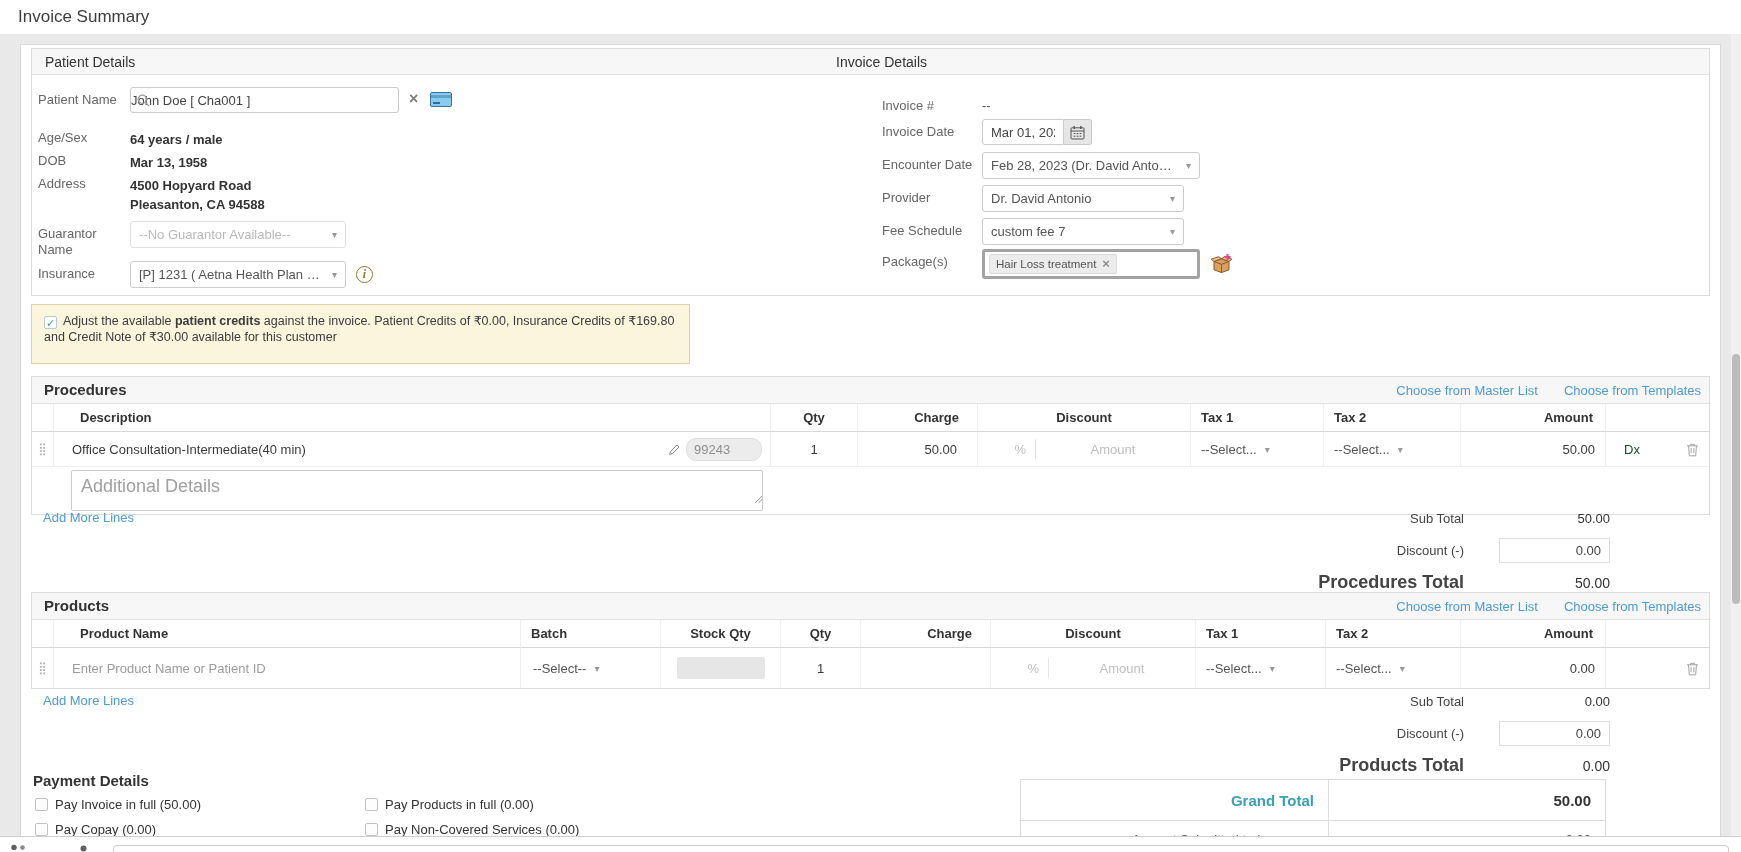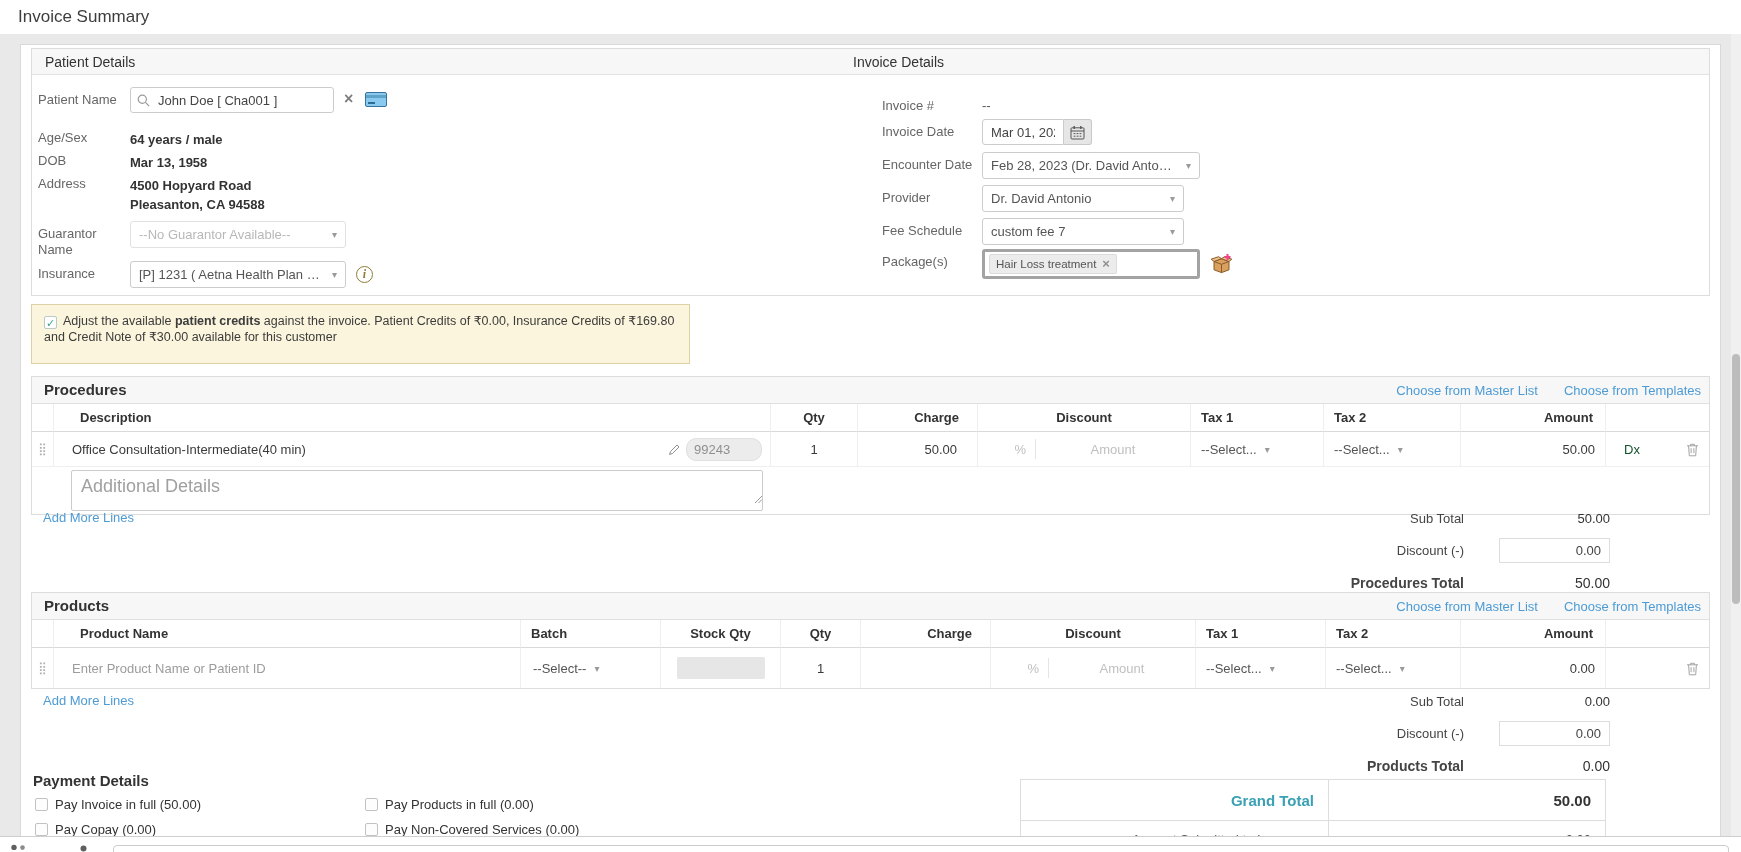--- a/index.html
+++ b/index.html
@@ -26,21 +26,21 @@
   .pd-col { left:0; width:838px; }
   .id-col { left:844px; width:830px; }
   .frow { position:absolute; left:0; display:flex; align-items:flex-start; }
   .flabel { font-size:13px; color:#666; width:92px; margin-left:6px; line-height:16px; padding-top:5px; }
   .flabel2 { width:100px; }
   .bval { font-size:13px; font-weight:bold; color:#333; padding-top:5px; line-height:19px; }
   .nval { font-size:13px; color:#555; padding-top:5px; }
 
   .inp-wrap { position:relative; }
   .inp { border:1px solid #ccc; border-radius:3px; height:26px; font-size:13px; color:#444; font-family:inherit; outline:none; }
-  .name-inp { width:204px; padding-left:27px; }
+  .name-inp { width:269px; }
   .search-ic { position:absolute; left:7px; top:6px; }
   .clear-x { color:#7d7d7d; font-size:16px; font-weight:bold; margin:3px 0 0 10px; cursor:pointer; line-height:18px; }
   .card-ic { margin:5px 0 0 12px; width:22px; height:15px; background:#8bcaf0; border:1px solid #36749c; border-radius:2px; position:relative; cursor:pointer; }
   .card-ic .stripe { position:absolute; left:0; right:0; top:2px; height:3px; background:#5fa3c9; }
   .card-ic .dash { position:absolute; left:2px; bottom:2px; width:7px; height:2px; background:#2d6d95; }
 
   .sel { display:flex; align-items:center; justify-content:space-between; border:1px solid #ccc; border-radius:3px; background:#fff; height:27px; padding:0 8px; font-size:13px; color:#555; cursor:pointer; white-space:nowrap; overflow:hidden; }
   .sel .txt { overflow:hidden; text-overflow:ellipsis; }
   .sel-dis { color:#b8b8b8; border-color:#e1e1e1; }
   .caret { font-size:10px; color:#9a9a9a; margin-left:8px; flex:0 0 auto; }
@@ -88,21 +88,21 @@
   .ta-row { position:relative; height:48px; border-top:1px solid #efefef; }
   .ta { position:absolute; left:39px; top:3px; width:692px; height:41px; border:1px solid #ccc; border-radius:2px; padding:5px 9px; font-size:18px; color:#a0a0a0; cursor:text; }
   .grip { position:absolute; right:2px; bottom:2px; }
   .dx { color:#14532d; font-size:13px; cursor:pointer; margin-left:10px; }
   .trash { margin-left:auto; cursor:pointer; padding-right:2px; display:flex; }
 
   .tot-area { position:absolute; left:10px; width:1679px; }
   .tot-row { display:flex; justify-content:flex-end; align-items:center; padding-right:100px; position:relative; height:27px; margin-top:5px; }
   .tot-label { width:200px; text-align:right; font-size:13px; color:#444; }
   .tot-val { width:146px; text-align:right; font-size:13px; color:#333; }
-  .tot-bold { font-weight:bold; font-size:14px; }
+  .tot-bold { font-weight:bold; font-size:18px; }
   .disc-inp { width:111px; height:25px; border:1px solid #ddd; text-align:right; padding-right:8px; font-size:13px; color:#444; font-family:inherit; outline:none; margin-left:35px; }
   .addmore { position:absolute; left:12px; top:5px;text-align:center; }
 
   
   .pay-title { position:absolute; left:12px; top:727px; font-size:15px; font-weight:bold; color:#333; }
   .pay-grid { position:absolute; left:14px; top:752px; display:grid; grid-template-columns:330px 420px; row-gap:10px; }
   .pay-item { font-size:13px; color:#333; display:flex; align-items:center; }
   .chk-off { display:inline-block; width:13px; height:13px; border:1px solid #c2c2c2; background:#fdfdfd; border-radius:2px; margin-right:7px; cursor:pointer; flex:0 0 auto; }
 
   .grand-box { position:absolute; left:999px; top:734px; width:586px; border:1px solid #ddd; background:#fff; }
@@ -128,21 +128,21 @@
 
 <div class="topbar">
   <div class="page-title">Invoice Summary</div>
 </div>
 
 <div class="panel">
 
   <div class="details-box">
     <div class="sec-bar">
       <div class="sec-title" style="left:13px">Patient Details</div>
-      <div class="sec-title" style="left:821px">Invoice Details</div>
+      <div class="sec-title" style="left:804px">Invoice Details</div>
     </div>
 
     <div class="col pd-col">
       <div class="frow" style="top:12px">
         <div class="flabel">Patient Name</div>
         <div class="inp-wrap">
           <input class="inp name-inp" readonly="" value="John Doe [ Cha001 ]" style="">
           <span class="search-ic">
             <svg width="13" height="13" viewBox="0 0 13 13">
                 <circle cx="5.3" cy="5.3" r="4.1" stroke="#999" stroke-width="1.2" fill="none"></circle>

